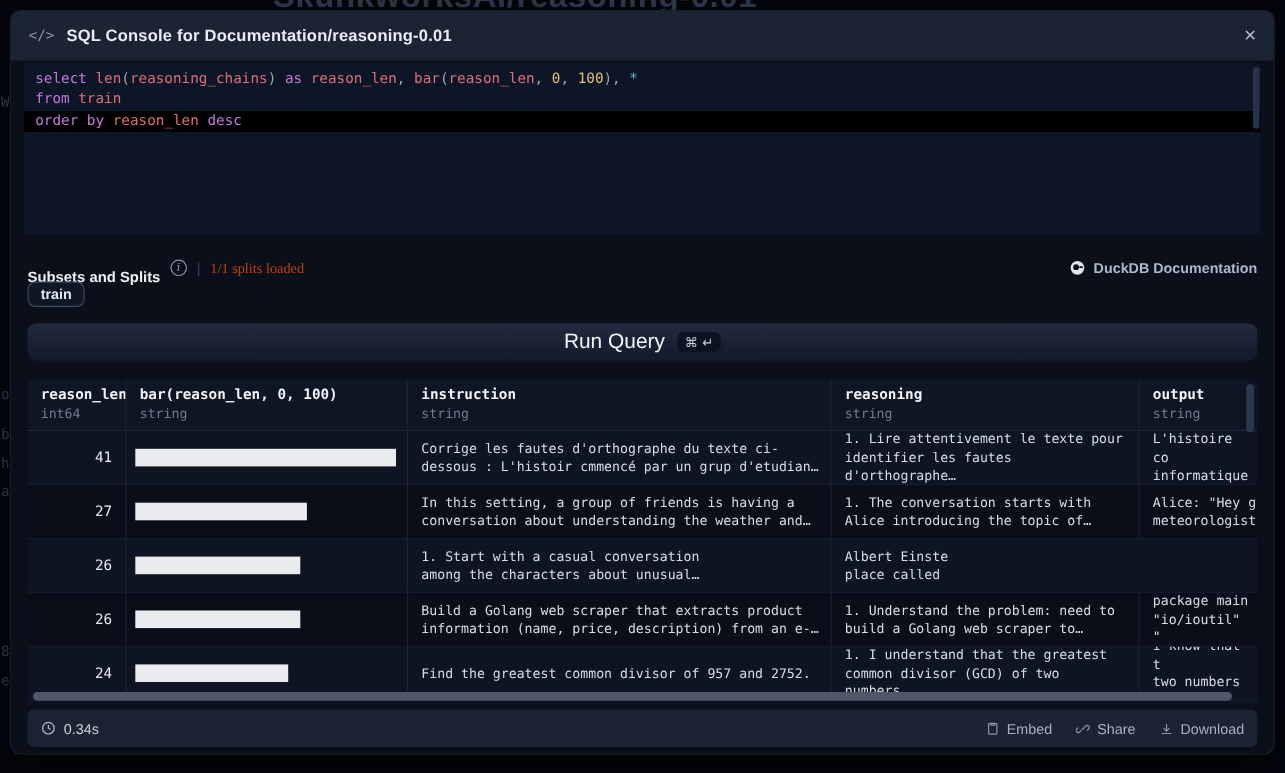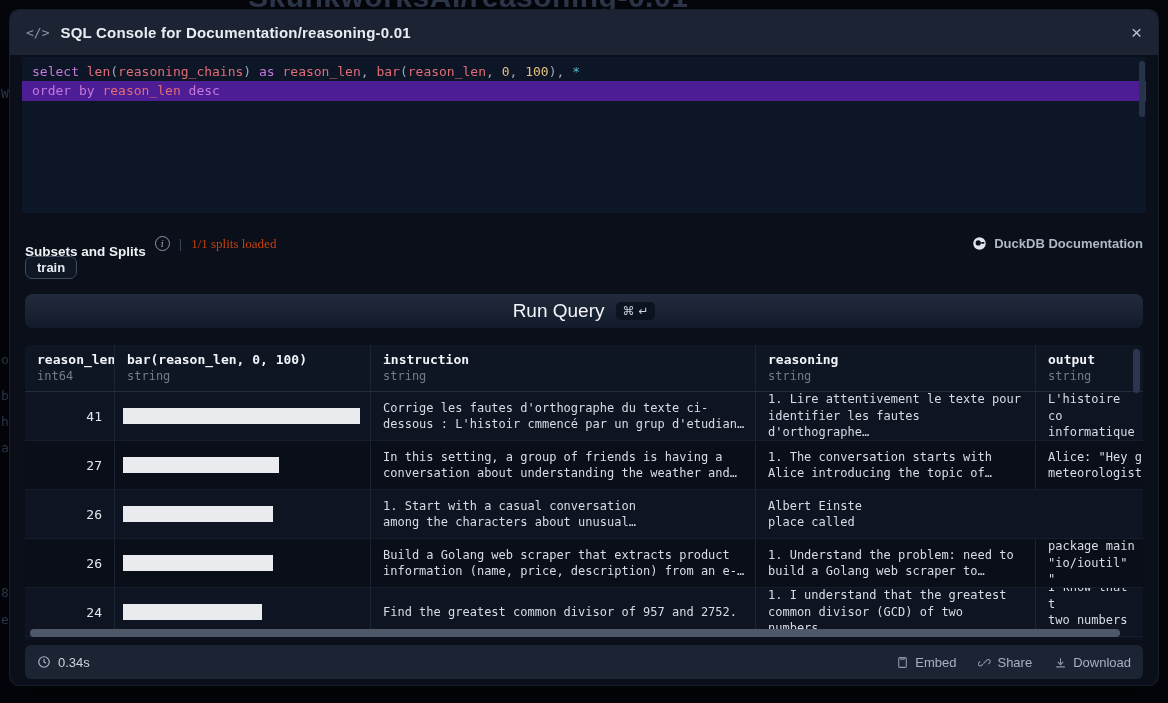--- a/index.html
+++ b/index.html
@@ -21,21 +21,21 @@
               padding:0 16px; gap:11px; }
   .title-icon { font-family:"DejaVu Sans Mono", monospace; font-size:13px; color:#8a94a6; }
   .title-text { font-size:15px; font-weight:700; color:#e9edf3; letter-spacing:.2px; }
   .close-btn  { margin-left:auto; font-size:19px; color:#b9c2d0; cursor:pointer; line-height:1; }
 
   
   .editor { position:absolute; top:47px; left:12px; right:12px; height:156px;
             background:#0d1627; font-family:"DejaVu Sans Mono", monospace;
             font-size:13px; padding-top:5px; }
   .code-line { height:19.4px; line-height:19.4px; padding-left:10px; white-space:pre; color:#abb2bf; }
-  .code-line.active { background:#4c1d95; }
+  .code-line.active { background:#000000; }
   .tk-kw   { color:#c678dd; }
   .tk-id   { color:#e06c75; }
   .tk-num  { color:#e5c07b; }
   .tk-op   { color:#9fa7b3; }
   .tk-star { color:#56b6c2; }
   .editor-scroll-thumb { position:absolute; right:1px; top:4px; width:6px; height:56px;
                          background:#273349; border-radius:3px; }
 
   
   .subsets-row { position:absolute; top:218px; left:15px; right:15px; display:flex;
@@ -117,20 +117,21 @@
 
   <div class="titlebar">
     <span class="title-icon">&lt;/&gt;</span>
     <span class="title-text">SQL Console for Documentation/reasoning-0.01</span>
     <span class="close-btn">×</span>
   </div>
 
   <div class="editor">
     <div id="editor-lines">
         <div class="code-line"><span class="tk-kw">select </span><span class="tk-id">len</span><span class="tk-op">(</span><span class="tk-id">reasoning_chains</span><span class="tk-op">) </span><span class="tk-kw">as </span><span class="tk-id">reason_len</span><span class="tk-op">, </span><span class="tk-id">bar</span><span class="tk-op">(</span><span class="tk-id">reason_len</span><span class="tk-op">, </span><span class="tk-num">0</span><span class="tk-op">, </span><span class="tk-num">100</span><span class="tk-op">), </span><span class="tk-star">*</span></div>
+        <div class="code-line"><span class="tk-kw">from </span><span class="tk-id">train</span></div>
         <div class="code-line active"><span class="tk-kw">order by </span><span class="tk-id">reason_len</span><span class="tk-kw"> desc</span></div>
       </div>
     <div class="editor-scroll-thumb"></div>
   </div>
 
   <div class="subsets-row">
     <span class="subsets-title">Subsets and Splits</span>
     <span class="info-i">i</span>
     <span class="pipe">|</span>
     <span class="loaded-text">1/1 splits loaded</span>

